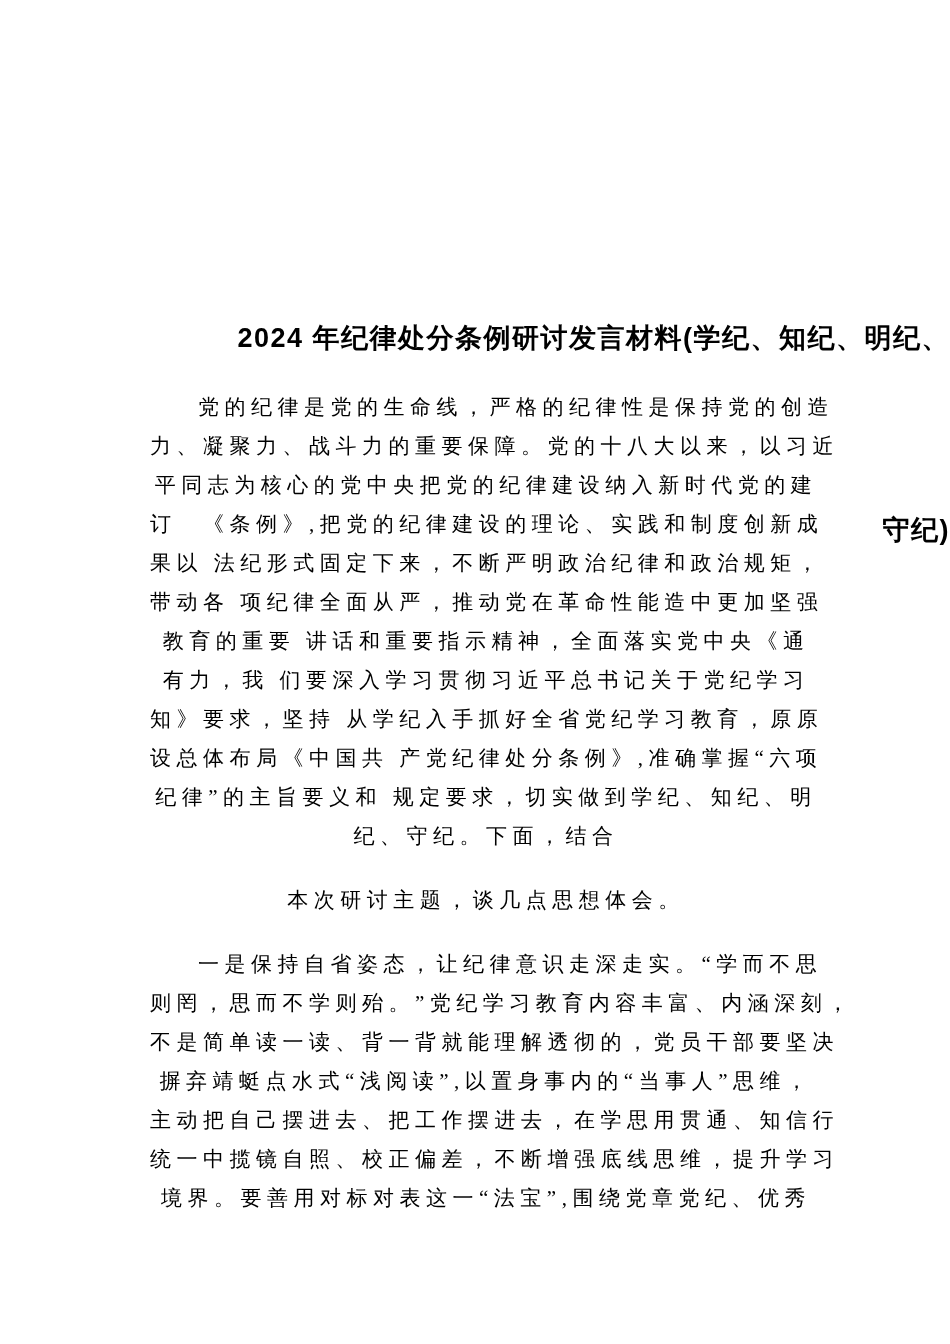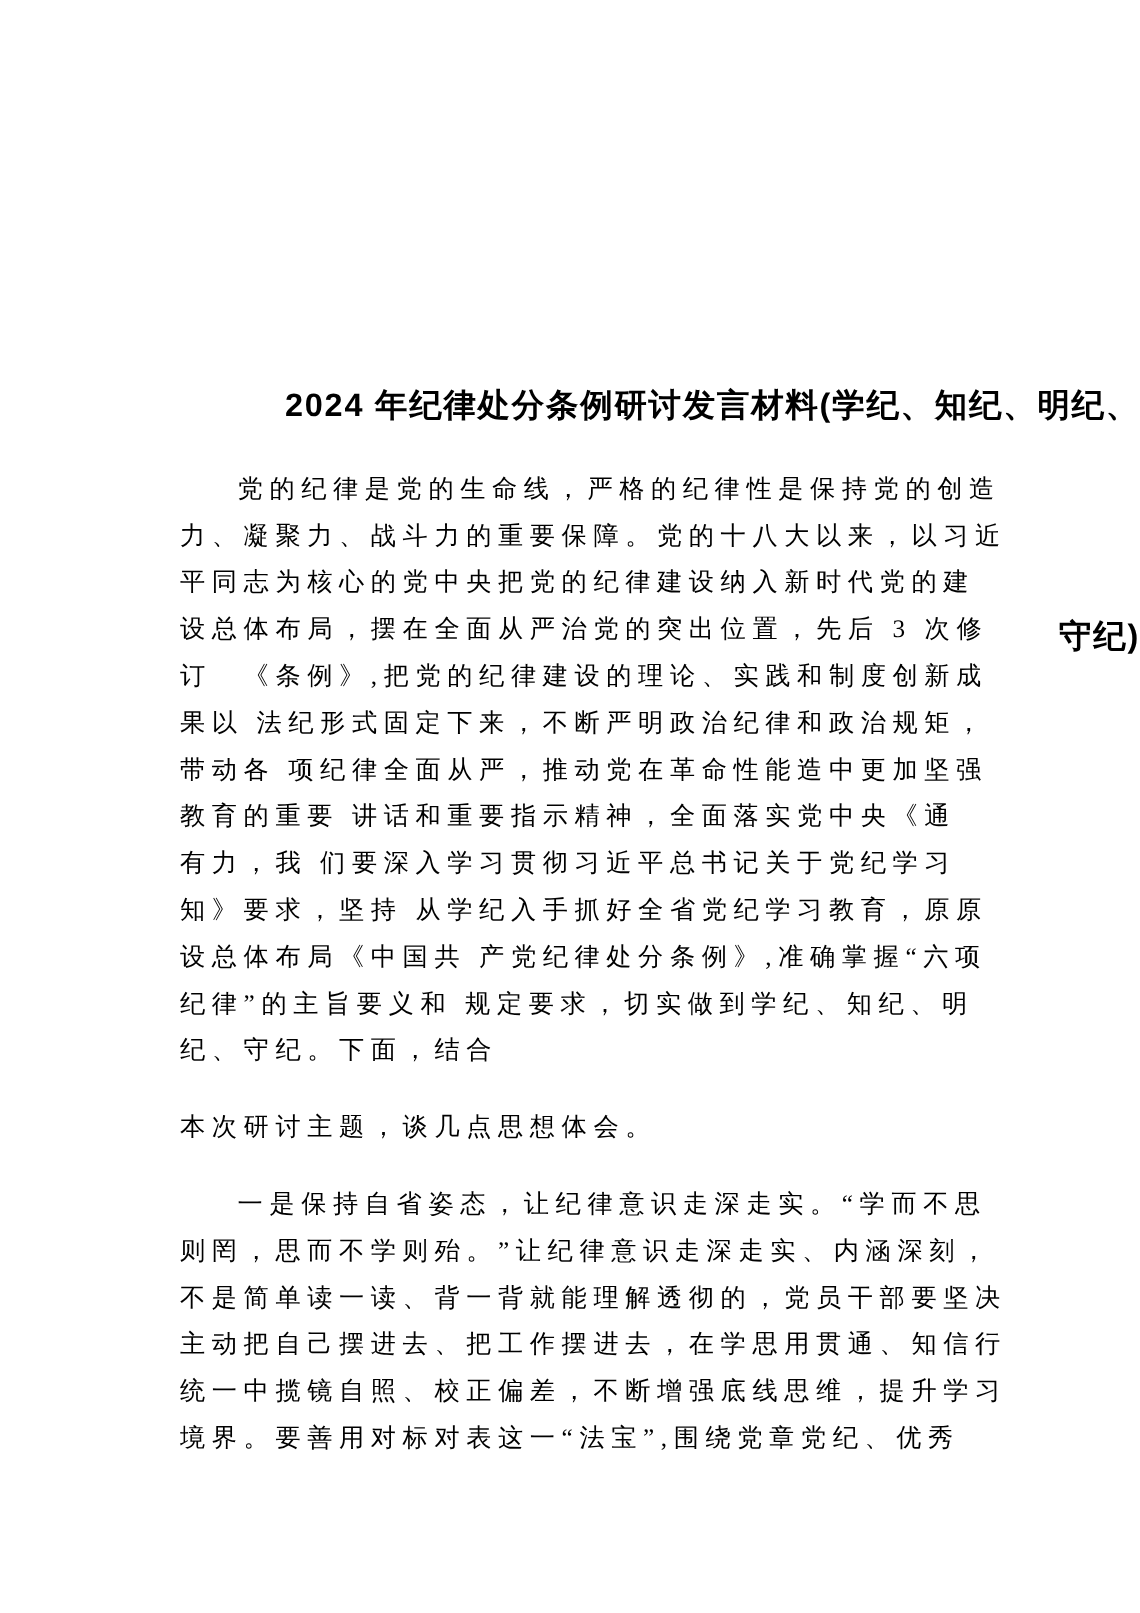--- a/index.html
+++ b/index.html
@@ -32,21 +32,21 @@
   .body-block {
     position: absolute;
     top: 388px;
     left: 150px;
     width: 672px;
     font-size: 21px;
     line-height: 39px;
     letter-spacing: 5.5px;
     font-weight: 300;
   }
-  .para { margin: 0; }
+  .para { margin: 0; text-align: center; }
   .para + .para { margin-top: 25px; }
   .line {
     white-space: pre;
     height: 39px;
   }
   .line.first-line {
     padding-left: 48px;
   }
 </style>
 </head>
@@ -58,40 +58,40 @@
     <div class="title-line">2024 年纪律处分条例研讨发言材料(学纪、知纪、明纪、</div>
     <div class="title-line">守纪)</div>
   </div>
 
   <div class="body-block">
 
     <div class="para">
       <div class="line first-line">党的纪律是党的生命线，严格的纪律性是保持党的创造</div>
       <div class="line">力、凝聚力、战斗力的重要保障。党的十八大以来，以习近</div>
       <div class="line">平同志为核心的党中央把党的纪律建设纳入新时代党的建</div>
-      <div class="line">设总体布局，摆在全面从严治党的突出位置，先后 3 次修</div>
       <div class="line">订　《条例》,把党的纪律建设的理论、实践和制度创新成</div>
       <div class="line">果以 法纪形式固定下来，不断严明政治纪律和政治规矩，</div>
       <div class="line">带动各 项纪律全面从严，推动党在革命性能造中更加坚强</div>
       <div class="line">教育的重要 讲话和重要指示精神，全面落实党中央《通</div>
       <div class="line">有力，我 们要深入学习贯彻习近平总书记关于党纪学习</div>
       <div class="line">知》要求，坚持 从学纪入手抓好全省党纪学习教育，原原</div>
       <div class="line">设总体布局《中国共 产党纪律处分条例》,准确掌握“六项</div>
       <div class="line">纪律”的主旨要义和 规定要求，切实做到学纪、知纪、明</div>
       <div class="line">纪、守纪。下面，结合</div>
     </div>
 
     <div class="para">
       <div class="line">本次研讨主题，谈几点思想体会。</div>
     </div>
 
     <div class="para">
       <div class="line first-line">一是保持自省姿态，让纪律意识走深走实。“学而不思</div>
-      <div class="line">则罔，思而不学则殆。”让纪律意识走深走实、内涵深刻，</div>
+      <div class="line">则罔，思而不学则殆。”党纪学习教育内容丰富、内涵深刻，</div>
       <div class="line">不是简单读一读、背一背就能理解透彻的，党员干部要坚决</div>
+      <div class="line">摒弃靖蜓点水式“浅阅读”,以置身事内的“当事人”思维，</div>
       <div class="line">主动把自己摆进去、把工作摆进去，在学思用贯通、知信行</div>
       <div class="line">统一中揽镜自照、校正偏差，不断增强底线思维，提升学习</div>
       <div class="line">境界。要善用对标对表这一“法宝”,围绕党章党纪、优秀</div>
     </div>
 
   </div>
 
 </div>
 
 </body></html>

